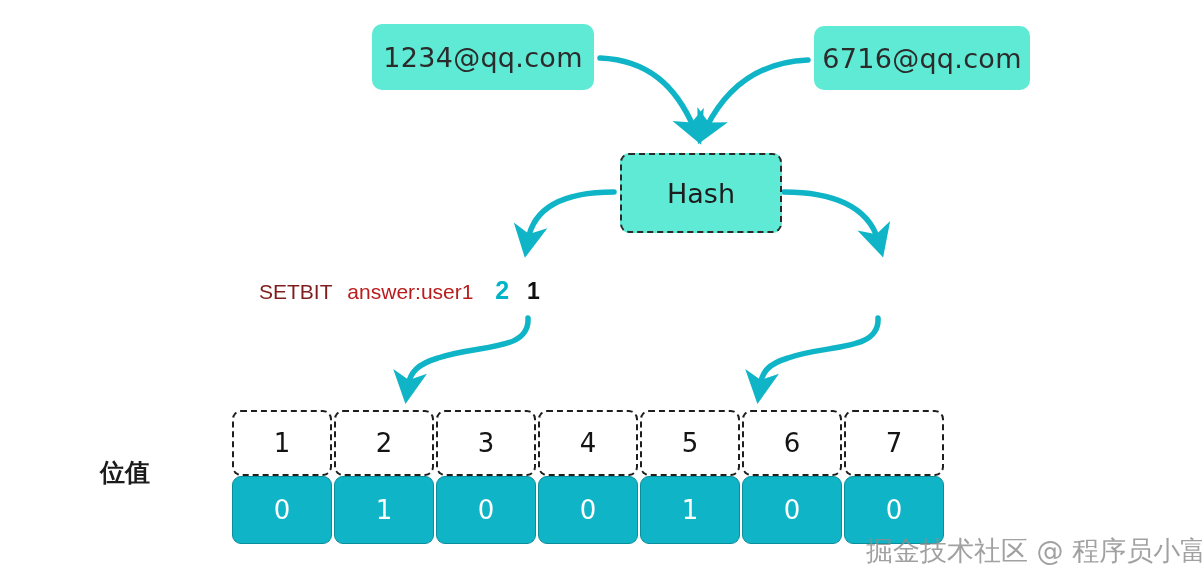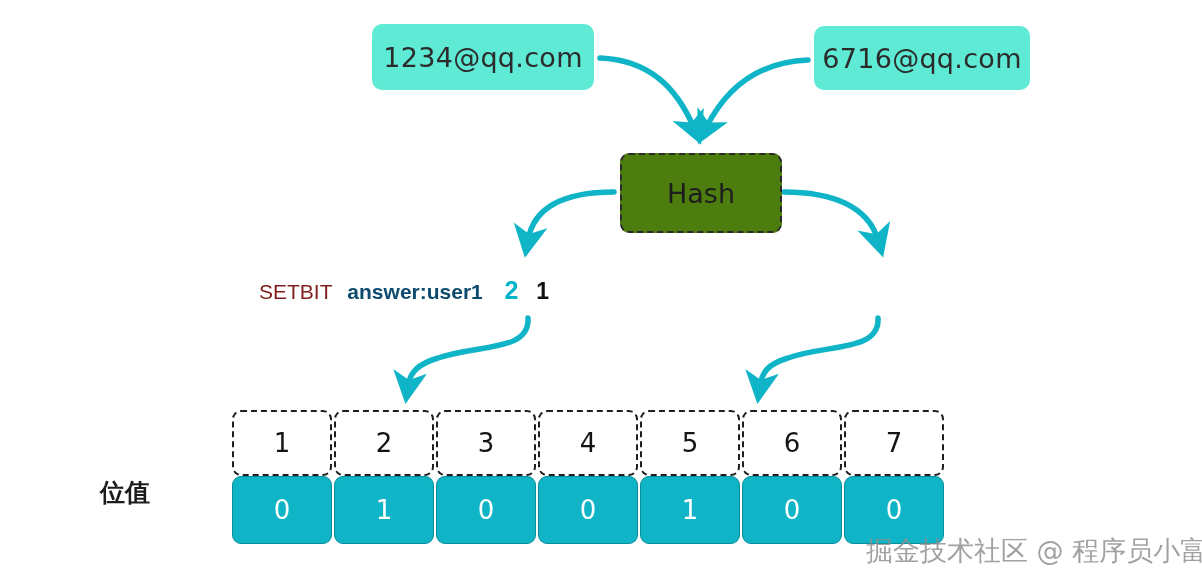--- a/index.html
+++ b/index.html
@@ -25,46 +25,46 @@
   #pill-left{left:372px;top:24px;width:222px;height:66px;}
   #pill-right{left:814px;top:26px;width:216px;height:64px;}
 
   
   #hash-box{
     position:absolute;left:620px;top:153px;width:158px;height:76px;
     border:2px dashed #2a2a2a;border-radius:9px;
     display:flex;align-items:center;justify-content:center;
     font-size:27px;color:#1d1d1d;
     font-family:"DejaVu Sans",sans-serif;
-    background:#4d7c0f;
+    background:#5eead4;
   }
 
   
   .setbit{
     position:absolute;
     white-space:nowrap;
     font-size:21px;
     font-family:"Liberation Sans",sans-serif;
   }
   #setbit-left{left:259px;top:276px;}
   #setbit-right{left:625px;top:276px;}
   .sb-cmd{color:#7f1d1d;font-weight:400;}
-  .sb-key{color:#0c4a6e;font-weight:700;}
+  .sb-key{color:#b91c1c;font-weight:400;}
   .sb-off{color:#00b4c8;font-weight:700;font-size:25px;}
   .sb-val{color:#111;font-weight:700;font-size:23px;}
 
   
   #row-labels{position:absolute;left:70px;top:420px;width:110px;}
   .rlabel{
     text-align:center;
     font-size:25px;font-weight:700;color:#1b1b1b;
     font-family:"DejaVu Sans",sans-serif;
   }
   #rlabel-offset{margin-top:8px;}
-  #rlabel-bit{margin-top:56px;}
+  #rlabel-bit{margin-top:36px;}
 
   #grid{position:absolute;left:232px;top:410px;}
   .grid-row{display:flex;}
   .cell{
     width:100px;height:66px;
     display:flex;align-items:center;justify-content:center;
     box-sizing:border-box;
     font-size:26px;
     font-family:"DejaVu Sans",sans-serif;
   }

